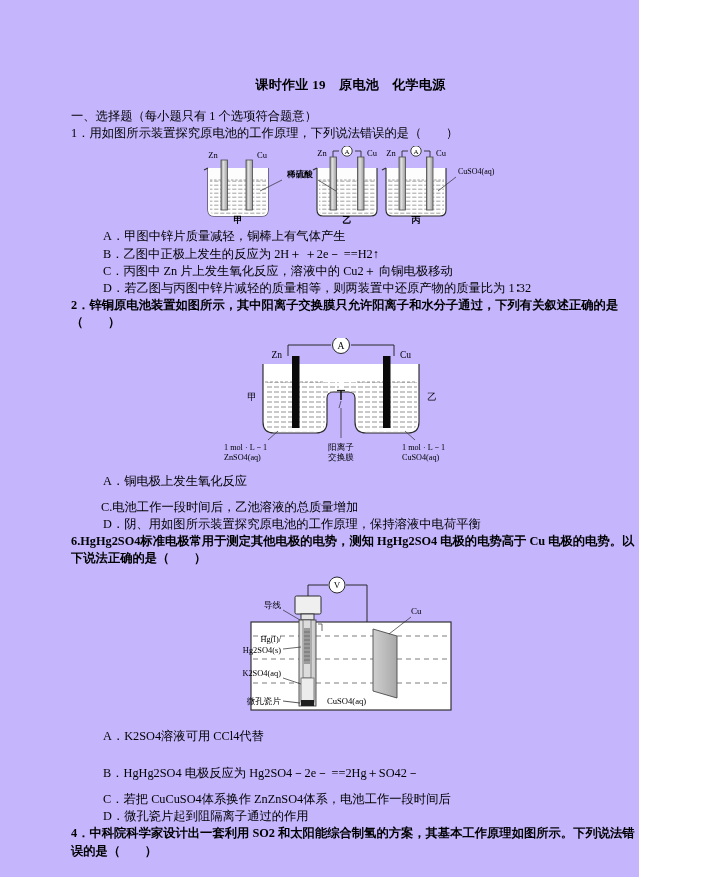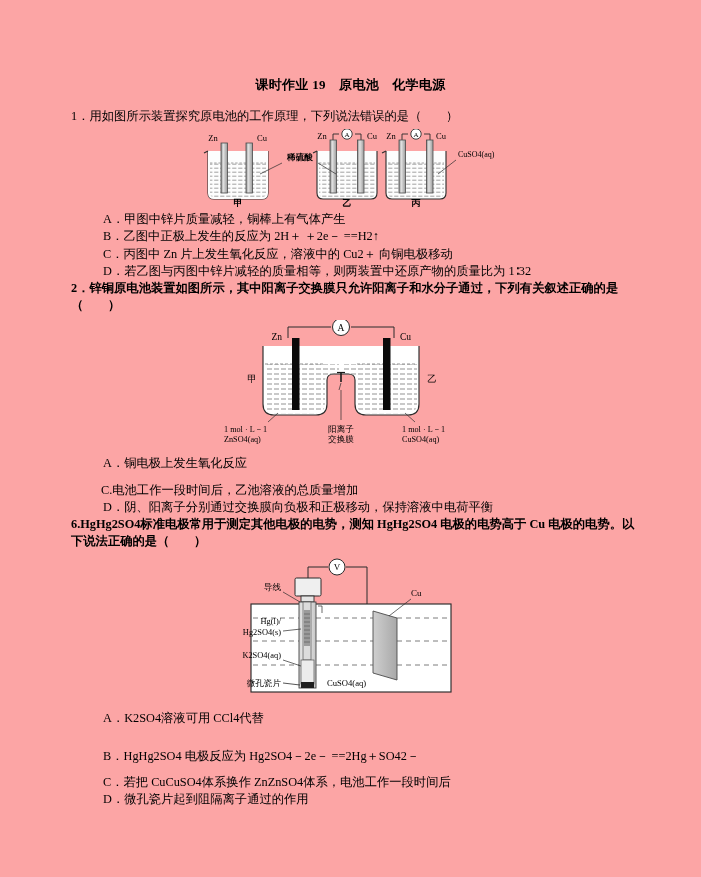--- a/index.html
+++ b/index.html
@@ -11,23 +11,23 @@
     width: 701px;
     height: 877px;
     position: relative;
     font-family: "Liberation Serif", "DejaVu Serif", serif;
     color: #000000;
     overflow: hidden;
   }
   .page {
     position: absolute;
     left: 0; top: 0;
-    width: 701px;
+    width: 639px;
     height: 877px;
-    background: #fca5a5;
+    background: #c4b5fd;
   }
   .doc-title {
     position: absolute;
     left: 0;
     top: 76px;
     width: 701px;
     text-align: center;
     font-size: 13px;
     font-weight: bold;
     letter-spacing: 0.3px;
@@ -60,20 +60,21 @@
 </style>
 </head>
 <body>
 
 <div class="page">
 
   <div class="doc-title">课时作业 19　原电池　化学电源</div>
 
   <div class="body-col">
 
+    <div class="tline indent2">一、选择题（每小题只有 1 个选项符合题意）</div>
 
     <div class="tline indent2">1．用如图所示装置探究原电池的工作原理，下列说法错误的是（　　）</div>
 
     <div class="figwrap" style="margin-top:4px;margin-bottom:4px;">
       <div class="fig">
         <svg width="330" height="78" viewBox="0 0 330 78">
           <defs>
             <pattern id="hatch1" width="6" height="4" patternUnits="userSpaceOnUse">
               <line x1="0" y1="3.2" x2="6" y2="3.2" stroke="#8a8a8a" stroke-width="0.8" stroke-dasharray="2.4 1.8"></line>
             </pattern>
@@ -208,21 +209,21 @@
             <line x1="199" y1="93" x2="209" y2="102" stroke="#2b2b2b" stroke-width="0.7"></line>
             <text x="196" y="112" font-family="'Liberation Serif',serif" font-size="8.2" fill="#000">1 mol · L－1</text>
             <text x="196" y="122" font-family="'Liberation Serif',serif" font-size="8.2" fill="#000">CuSO4(aq)</text>
           </g>
         </svg>
       </div>
     </div>
 
     <div class="tline opt" style="margin-top:7px;">A．铜电极上发生氧化反应</div>
     <div class="tline opt-tight" style="margin-top:9px;">C.电池工作一段时间后，乙池溶液的总质量增加</div>
-    <div class="tline opt">D．阴、阳离子分别通过交换膜向负极和正极移动，保持溶液中电荷平衡</div>
+    <div class="tline opt">D．阴、用如图所示装置探究原电池的工作原理，保持溶液中电荷平衡</div>
 
     <div class="tline wrap indent2">6.HgHg2SO4标准电极常用于测定其他电极的电势，测知 HgHg2SO4 电极的电势高于 Cu 电极的电势。以下说法正确的是（　　）</div>
 
     <div class="figwrap" style="margin-top:6px;margin-bottom:4px;">
       <div class="fig">
         <svg width="272" height="148" viewBox="0 0 272 148">
           <defs>
             <linearGradient id="cug" x1="0" y1="0" x2="1" y2="0">
               <stop offset="0" stop-color="#cfcfcf"></stop>
               <stop offset="1" stop-color="#a8a8a8"></stop>
@@ -300,15 +301,16 @@
           <text x="112" y="130" font-family="'Liberation Serif',serif" font-size="8.6" fill="#000">CuSO4(aq)</text>
         </svg>
       </div>
     </div>
 
     <div class="tline opt" style="margin-top:6px;">A．K2SO4溶液可用 CCl4代替</div>
     <div class="tline opt" style="margin-top:20px;">B．HgHg2SO4 电极反应为 Hg2SO4－2e－ ==2Hg＋SO42－</div>
     <div class="tline opt" style="margin-top:9px;">C．若把 CuCuSO4体系换作 ZnZnSO4体系，电池工作一段时间后</div>
     <div class="tline opt">D．微孔瓷片起到阻隔离子通过的作用</div>
 
+    <div class="tline wrap indent2">4．中科院科学家设计出一套利用 SO2 和太阳能综合制氢的方案，其基本工作原理如图所示。下列说法错误的是（　　）</div>
 
   </div>
 </div>
 
 </body></html>

